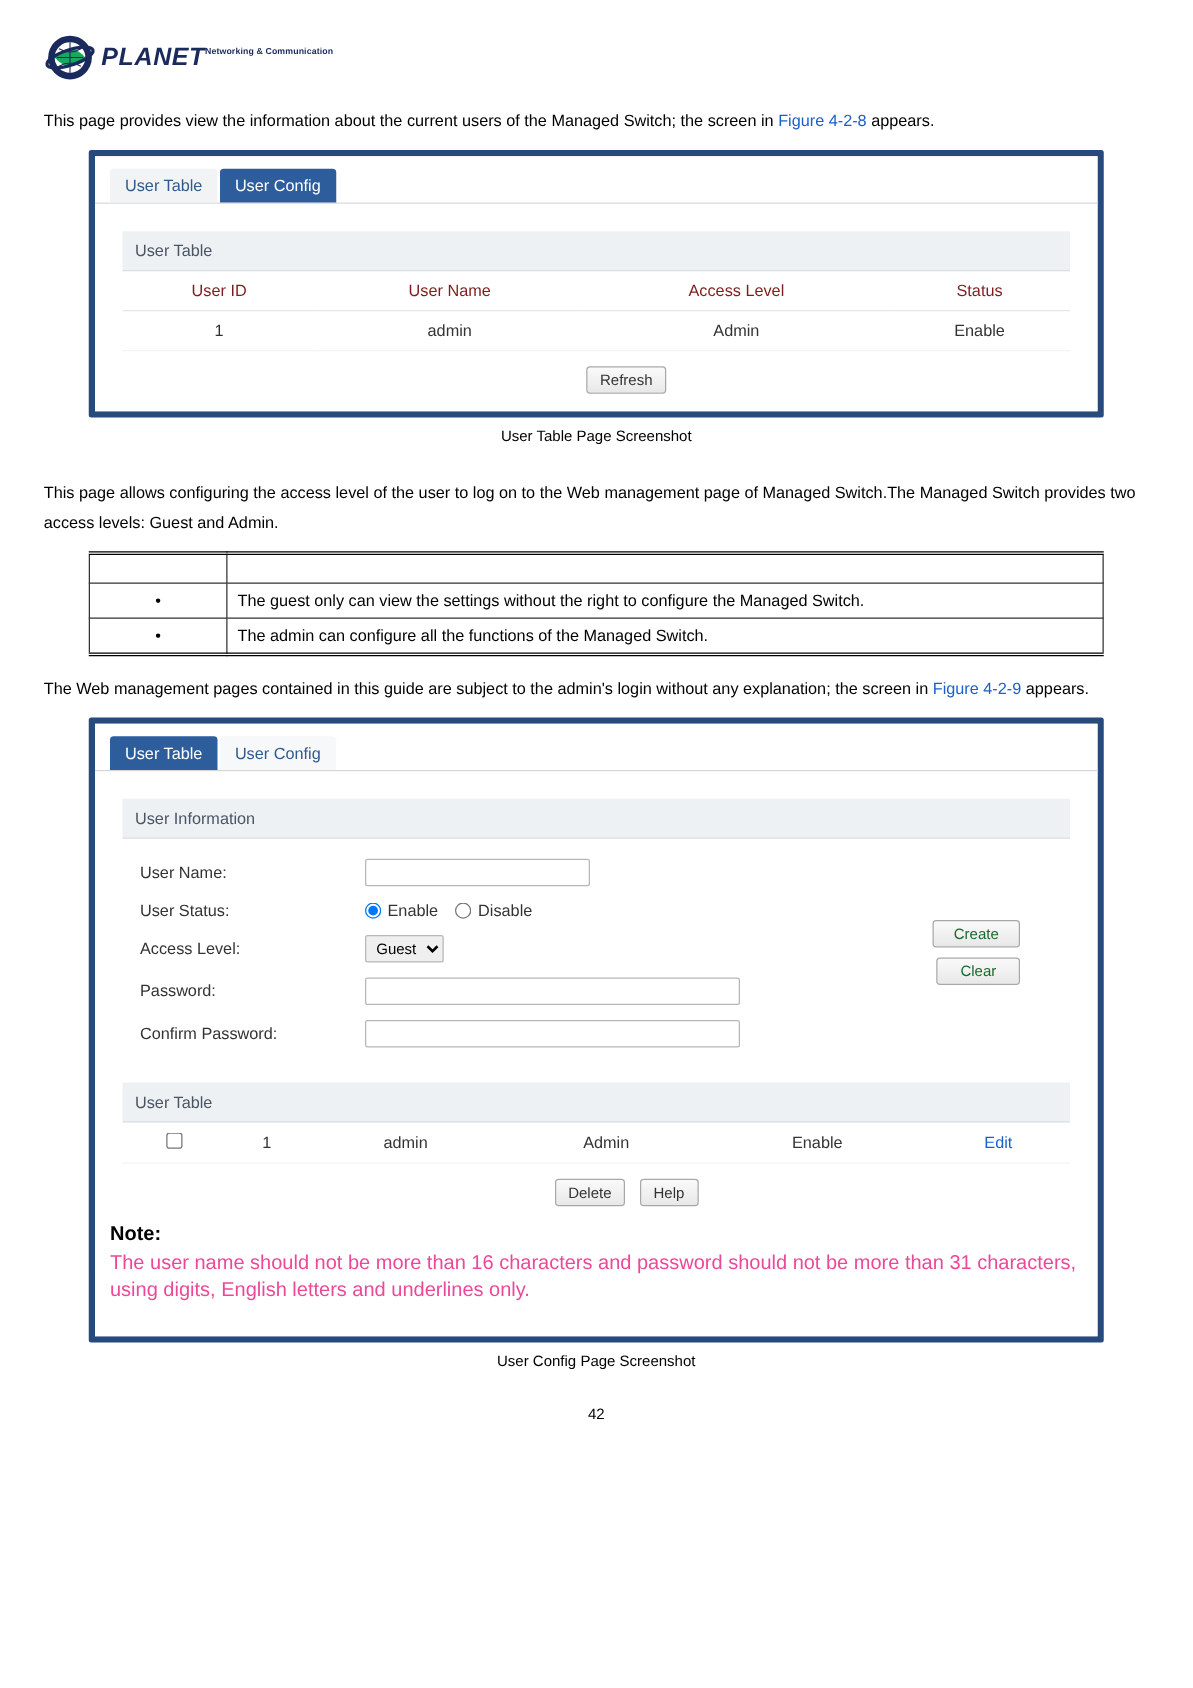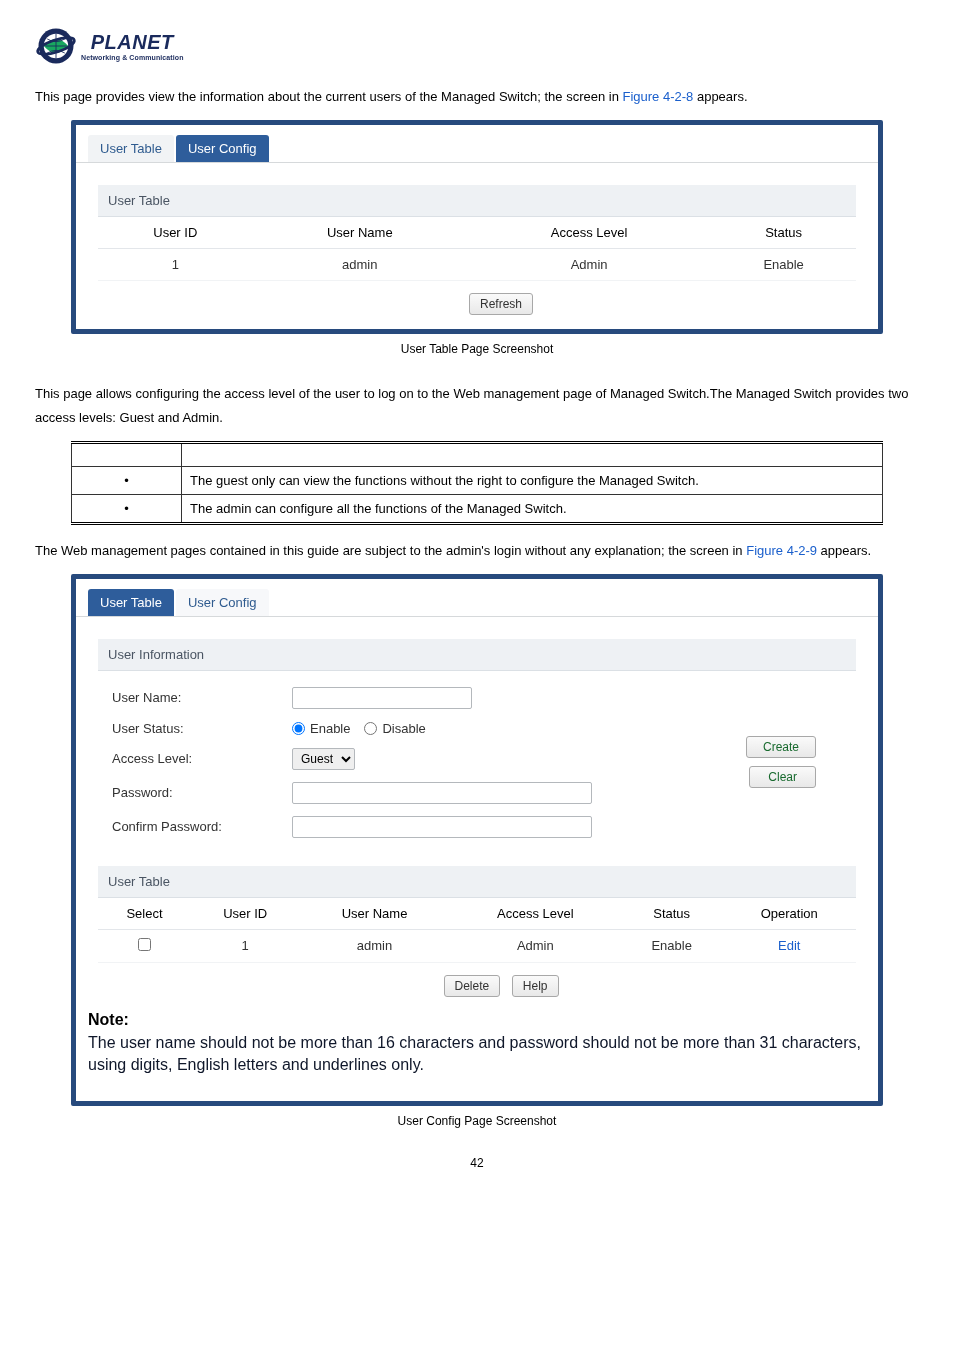--- a/index.html
+++ b/index.html
@@ -6,21 +6,21 @@
   body {
     font-family: Arial, Helvetica, sans-serif;
     font-size: 13px;
     color: #000;
     background: #fff;
     width: 954px;
     padding: 25px 35px 25px 35px;
   }
   .logo-row { display: flex; align-items: center; margin-bottom: 18px; }
   .logo-mark { width: 42px; height: 42px; margin-right: 4px; }
-  .logo-texts { display: flex; flex-direction: column; align-items: center; }
+  .logo-texts { display: flex; flex-direction: row; }
   .logo-name { font-weight: 900; font-style: italic; font-size: 20px; color: #1a2a5c; letter-spacing: 0.5px; line-height: 1; }
   .logo-tag { font-size: 7px; color: #1a2a5c; letter-spacing: 0.1px; margin-top: 2px; font-weight: bold; }
   .body-text { font-size: 13px; line-height: 1.9; margin: 14px 0 10px 0; }
   .link { color: #1a5fcc; }
   .fig-caption { text-align: center; font-size: 12px; margin: 8px 0 26px 0; }
   .page-num { text-align: center; font-size: 12px; margin-top: 28px; }
 
   
   .panel-wrap {
     margin: 6px 36px 0 36px;
@@ -50,21 +50,21 @@
     color: #4a5563;
     border-bottom: 1px solid #dbe0e5;
   }
   .tbl {
     margin: 0 22px;
     width: calc(100% - 44px);
     border-collapse: collapse;
     font-size: 13px;
   }
   .tbl th {
-    color: #000000;
+    color: #7f1d1d;
     font-weight: normal;
     text-align: center;
     padding: 8px 6px;
     border-bottom: 1px solid #e3e6ea;
   }
   .tbl td {
     text-align: center;
     padding: 8px 6px;
     color: #333;
     border-bottom: 1px solid #f1f3f5;
@@ -108,21 +108,21 @@
     border: 1px solid #b4b8bc; border-radius: 2px; padding: 1px 4px;
     font-size: 12px;
   }
   .sel {
     height: 22px; border: 1px solid #b4b8bc; border-radius: 2px; font-size: 12px; padding: 0 4px;
   }
   .radio-lbl { margin-right: 14px; display: inline-flex; align-items: center; gap: 5px; color: #333; }
   .right-btns { margin-left: auto; margin-right: 36px; display: flex; flex-direction: column; gap: 8px; align-items: flex-end; }
   .note-block { margin: 14px 12px 10px 12px; font-size: 16px; }
   .note-title { font-weight: bold; margin-bottom: 3px; }
-  .note-body { color: #0f172a; line-height: 1.4; }
+  .note-body { color: #ec4899; line-height: 1.4; }
 
   .tbl2-wrap { margin-top: 10px; }
 </style>
 </head>
 <body>
 
 <div class="logo-row">
   <svg class="logo-mark" viewBox="0 0 48 48">
     <circle cx="24" cy="24" r="20" fill="#1a2a5c"></circle>
     <circle cx="24" cy="24" r="14" fill="#fff"></circle>
@@ -173,21 +173,21 @@
 <p class="body-text">This page allows configuring the access level of the user to log on to the Web management page of Managed Switch.The Managed Switch provides two access levels: Guest and Admin.</p>
 
 <table class="dl-table">
   <tbody>
       <tr class="head-row">
         <td class="bullet-cell"></td>
         <td></td>
       </tr>
   <tr>
     <td class="bullet-cell">•</td>
-    <td>The guest only can view the functions without the right to configure the Managed Switch.</td>
+    <td>The guest only can view the settings without the right to configure the Managed Switch.</td>
   </tr>
   <tr>
     <td class="bullet-cell">•</td>
     <td>The admin can configure all the functions of the Managed Switch.</td>
   </tr>
 </tbody>
   </table>
 
 <p class="body-text">
   <span>The Web management pages contained in this guide are subject to the admin's login without any explanation; the screen in </span><span class="link">Figure 4-2-9</span><span> appears.</span>
@@ -239,28 +239,20 @@
           <span class="btn btn-green" style="padding:3px 16px">Create</span>
           <span class="btn btn-green" style="padding:3px 18px">Clear</span>
         </div>
       </div>
     </div>
 
     <div class="tbl2-wrap">
       <div class="section-head">User Table</div>
       <table class="tbl">
         <tbody>
-            <tr>
-          <th>Select</th>
-          <th>User ID</th>
-          <th>User Name</th>
-          <th>Access Level</th>
-          <th>Status</th>
-          <th>Operation</th>
-        </tr>
         <tr>
           <td><input type="checkbox" style=""></td>
           <td>1</td>
           <td>admin</td>
           <td>Admin</td>
           <td>Enable</td>
           <td><span class="link">Edit</span></td>
         </tr>
       </tbody>
         </table>

